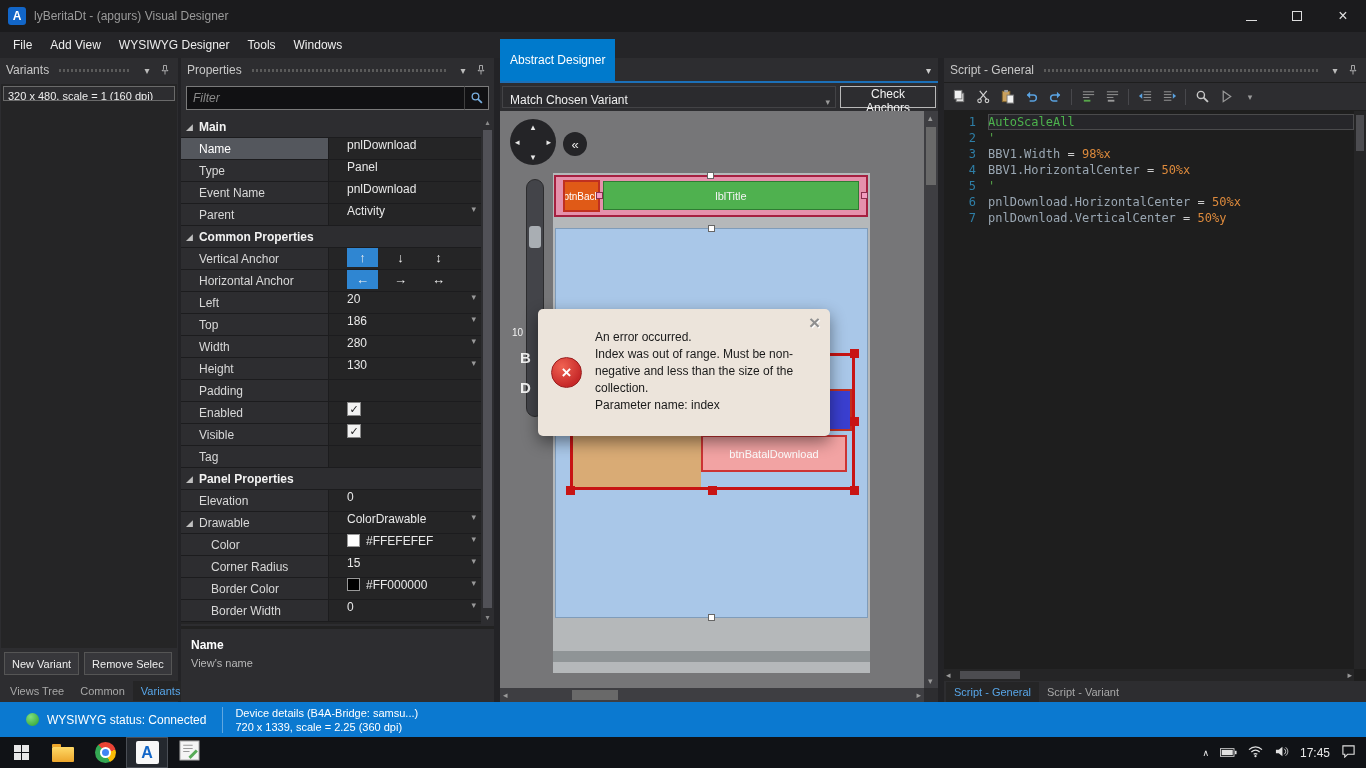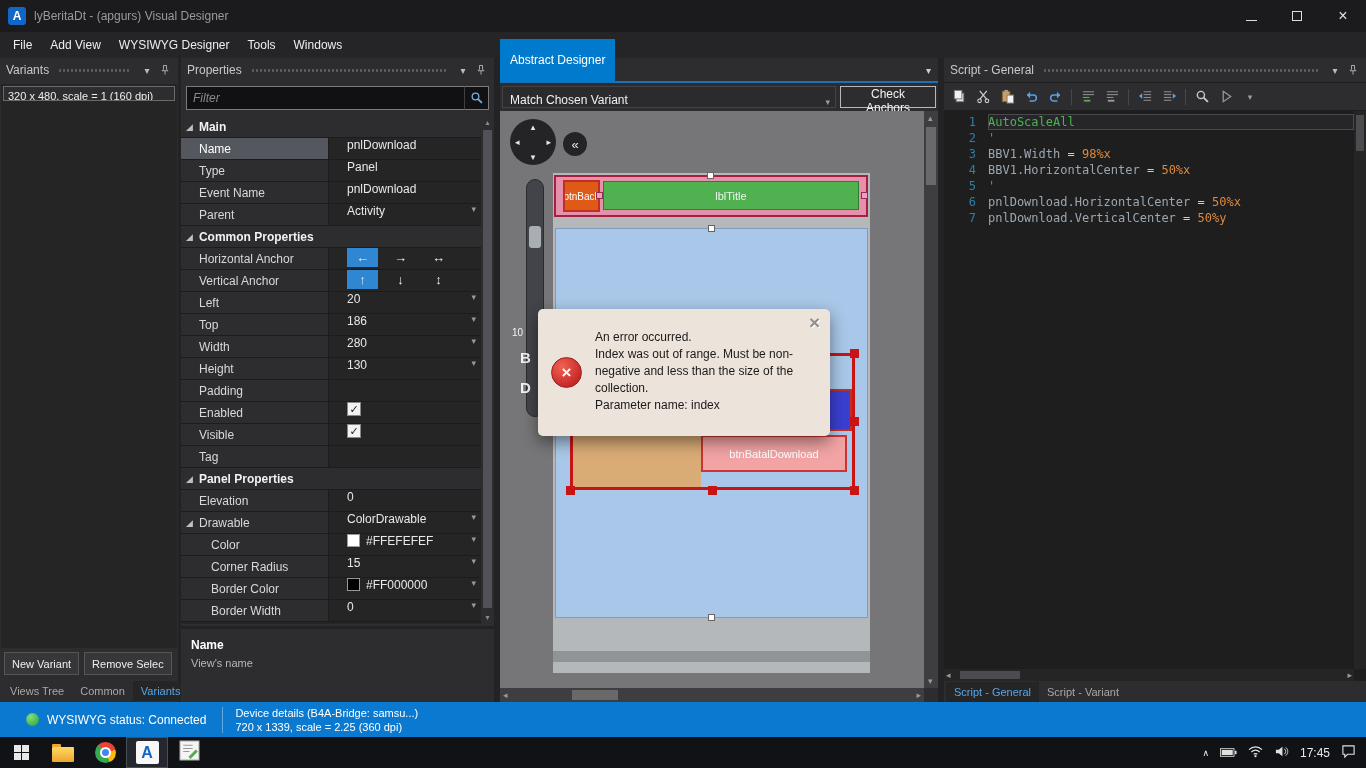--- a/index.html
+++ b/index.html
@@ -263,36 +263,36 @@
             <span>Activity</span>
             <span class="ddarrow">▾</span>
           </div>
         </div>
         <div class="prow psection">
           <span class="tri">◢</span>
           <span>Common Properties</span>
         </div>
         <div class="prow">
           <div class="plabel">
+            <span>Vertical Anchor</span>
+          </div>
+          <div class="pvalue">
+            <span class="anchor-btn sel">↑</span>
+            <span class="anchor-btn">↓</span>
+            <span class="anchor-btn">↕</span>
+          </div>
+        </div>
+        <div class="prow">
+          <div class="plabel">
             <span>Horizontal Anchor</span>
           </div>
           <div class="pvalue">
             <span class="anchor-btn sel">←</span>
             <span class="anchor-btn">→</span>
             <span class="anchor-btn">↔</span>
-          </div>
-        </div>
-        <div class="prow">
-          <div class="plabel">
-            <span>Vertical Anchor</span>
-          </div>
-          <div class="pvalue">
-            <span class="anchor-btn sel">↑</span>
-            <span class="anchor-btn">↓</span>
-            <span class="anchor-btn">↕</span>
           </div>
         </div>
         <div class="prow">
           <div class="plabel">
             <span>Left</span>
           </div>
           <div class="pvalue">
             <span>20</span>
             <span class="ddarrow">▾</span>
           </div>

